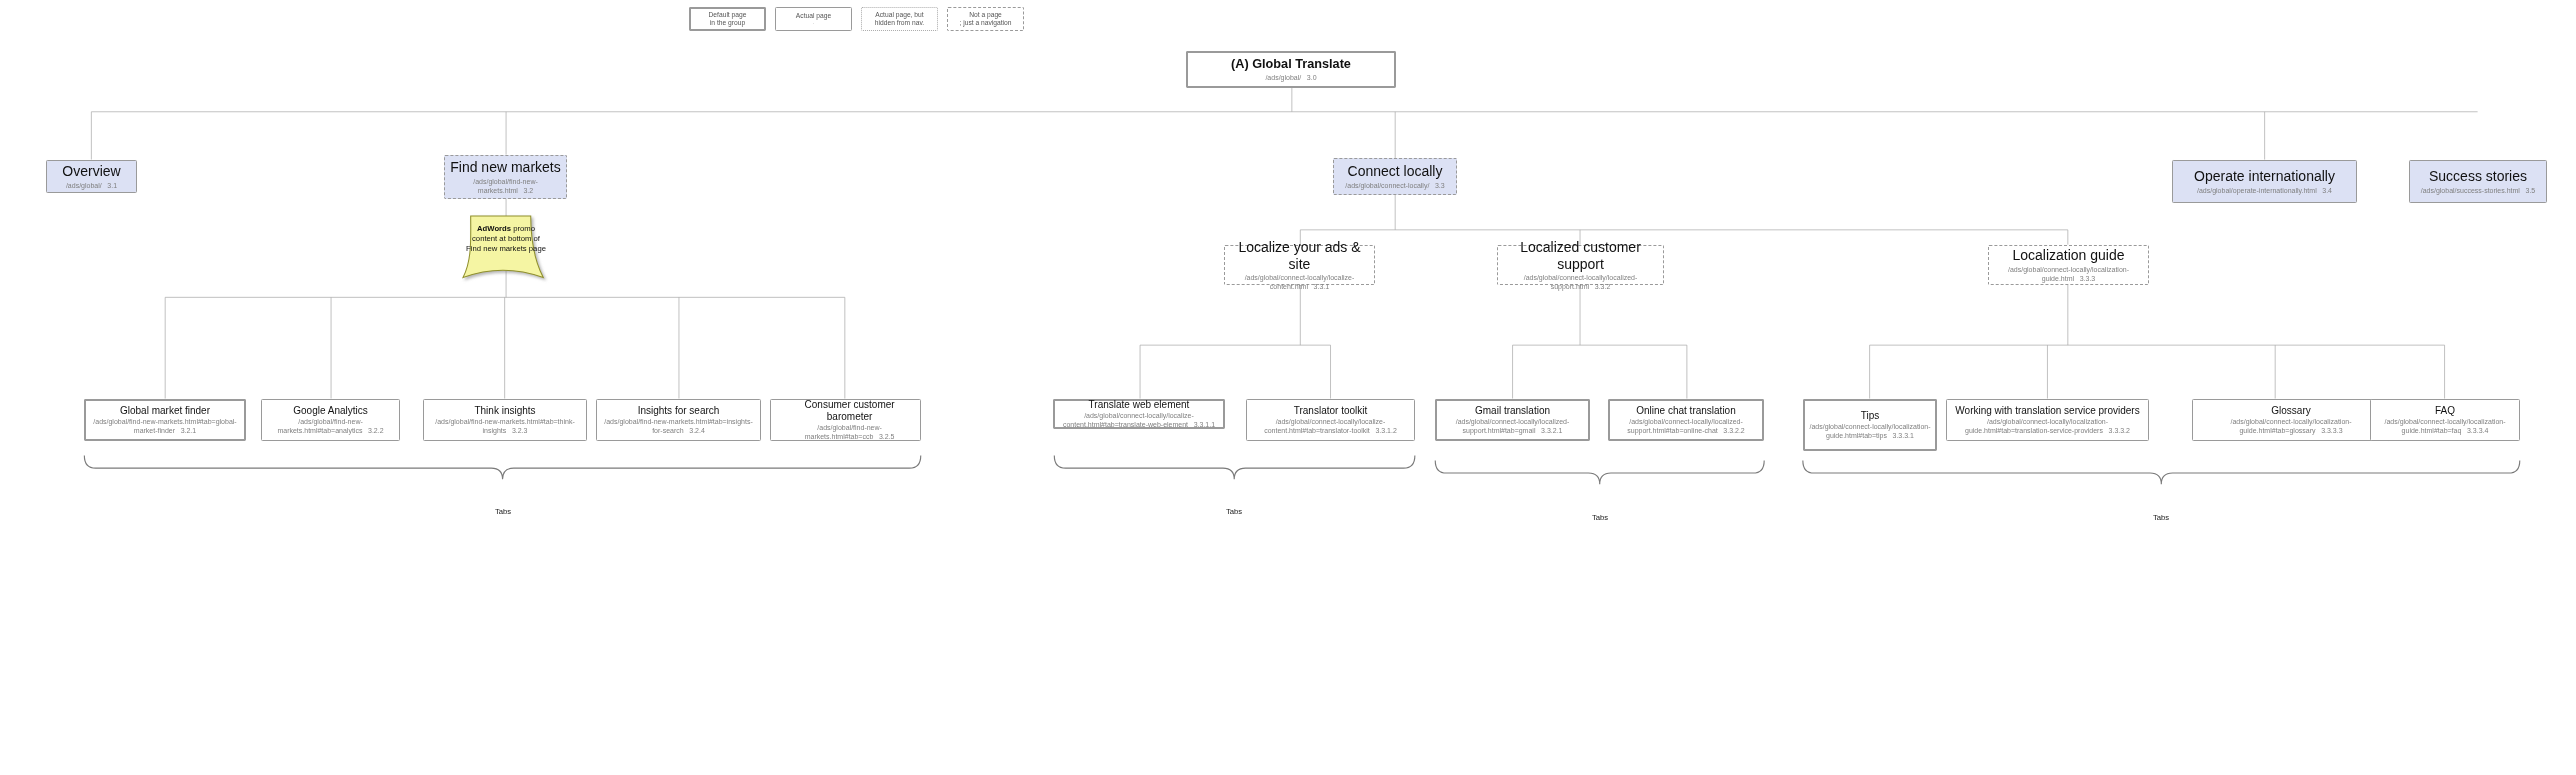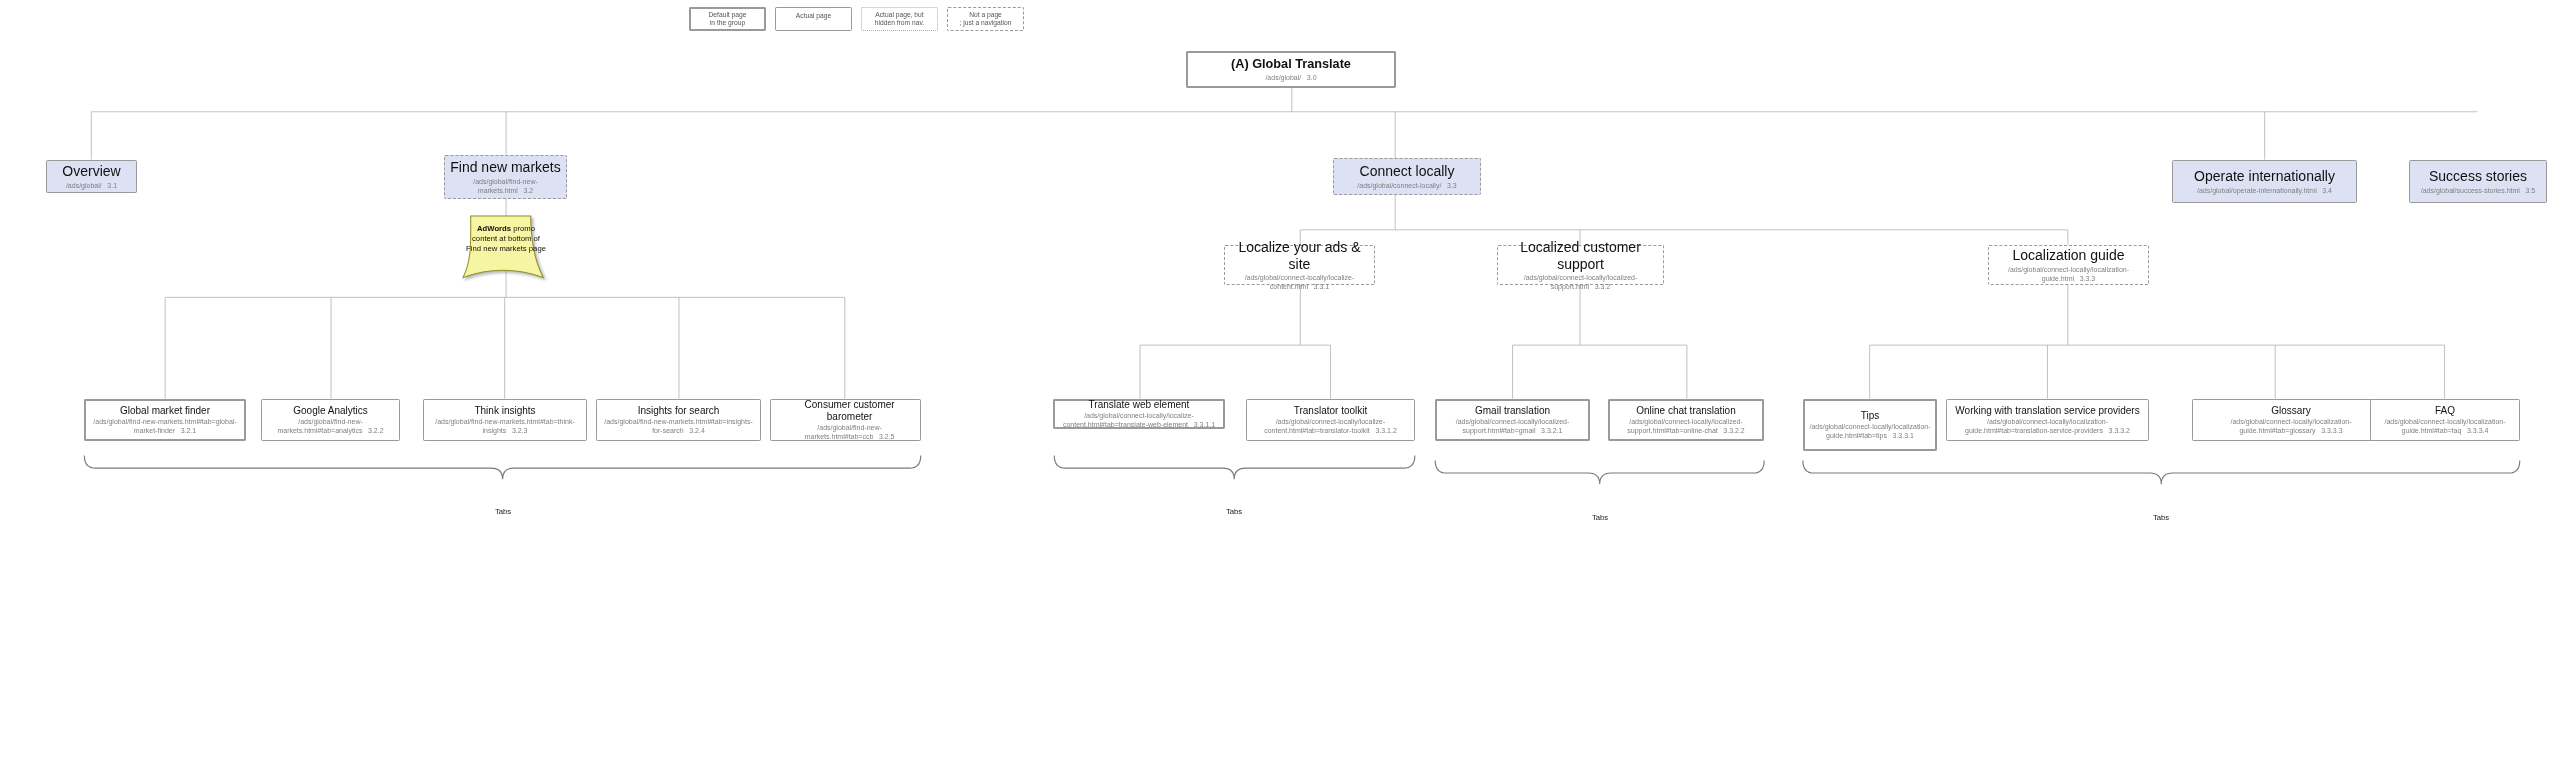--- a/index.html
+++ b/index.html
@@ -123,21 +123,21 @@
   </div>
 
   <div class="node b-solid fill-blue" style="left:46px;top:160px;width:91px;height:33px;">
     <div class="t bold">Overview</div>
     <div class="s"><span>/ads/global/</span><span class="num">3.1</span></div>
   </div>
   <div class="node b-dashed fill-blue" style="left:444px;top:155px;width:123px;height:44px;">
     <div class="t bold">Find new markets</div>
     <div class="s"><span>/ads/global/find-new-markets.html</span><span class="num">3.2</span></div>
   </div>
-  <div class="node b-dashed fill-blue" style="left:1333px;top:158px;width:148px;height:37px;align-items:center;">
+  <div class="node b-dashed fill-blue" style="left:1333px;top:158px;width:124px;height:37px;align-items:center;">
     <div class="t bold">Connect locally</div>
     <div class="s"><span>/ads/global/connect-locally/</span><span class="num">3.3</span></div>
   </div>
   <div class="node b-solid fill-blue" style="left:2172px;top:160px;width:185px;height:43px;">
     <div class="t bold">Operate internationally</div>
     <div class="s"><span>/ads/global/operate-internationally.html</span><span class="num">3.4</span></div>
   </div>
   <div class="node b-solid fill-blue" style="left:2409px;top:160px;width:138px;height:43px;">
     <div class="t bold">Success stories</div>
     <div class="s"><span>/ads/global/success-stories.html</span><span class="num">3.5</span></div>

